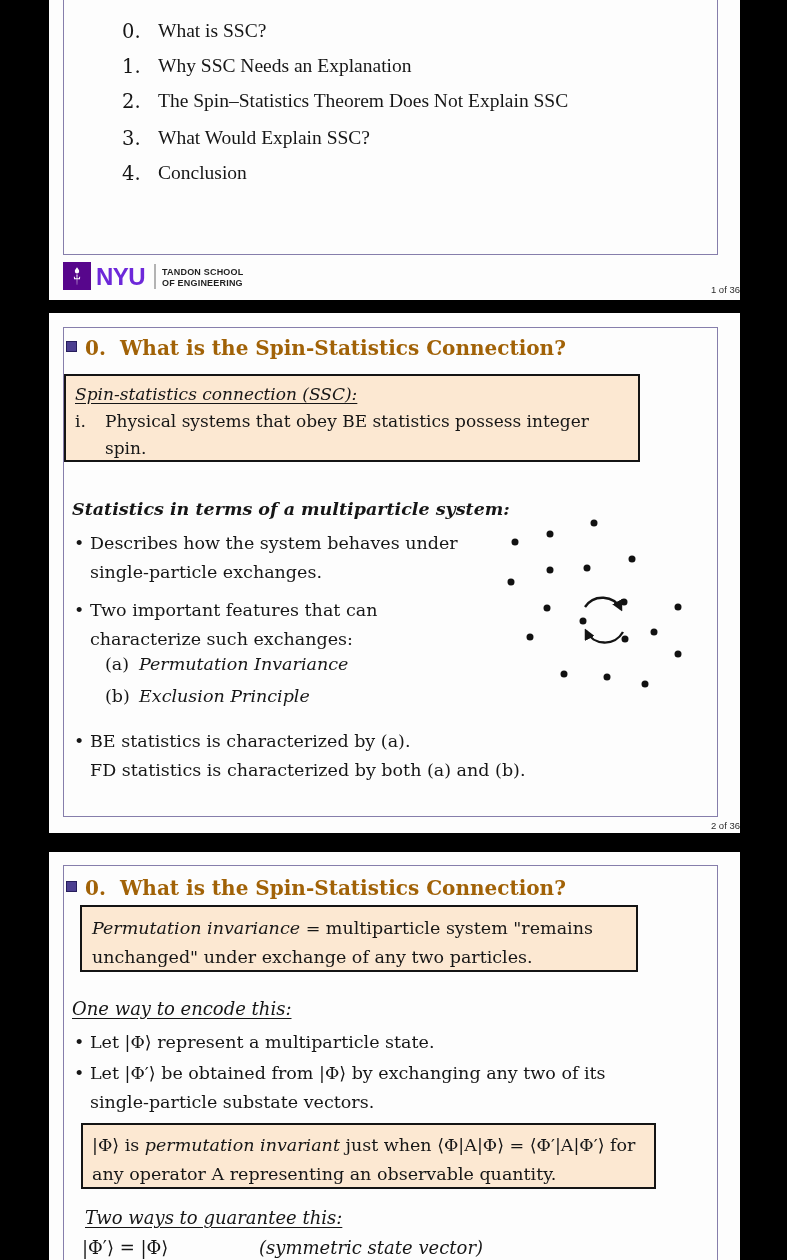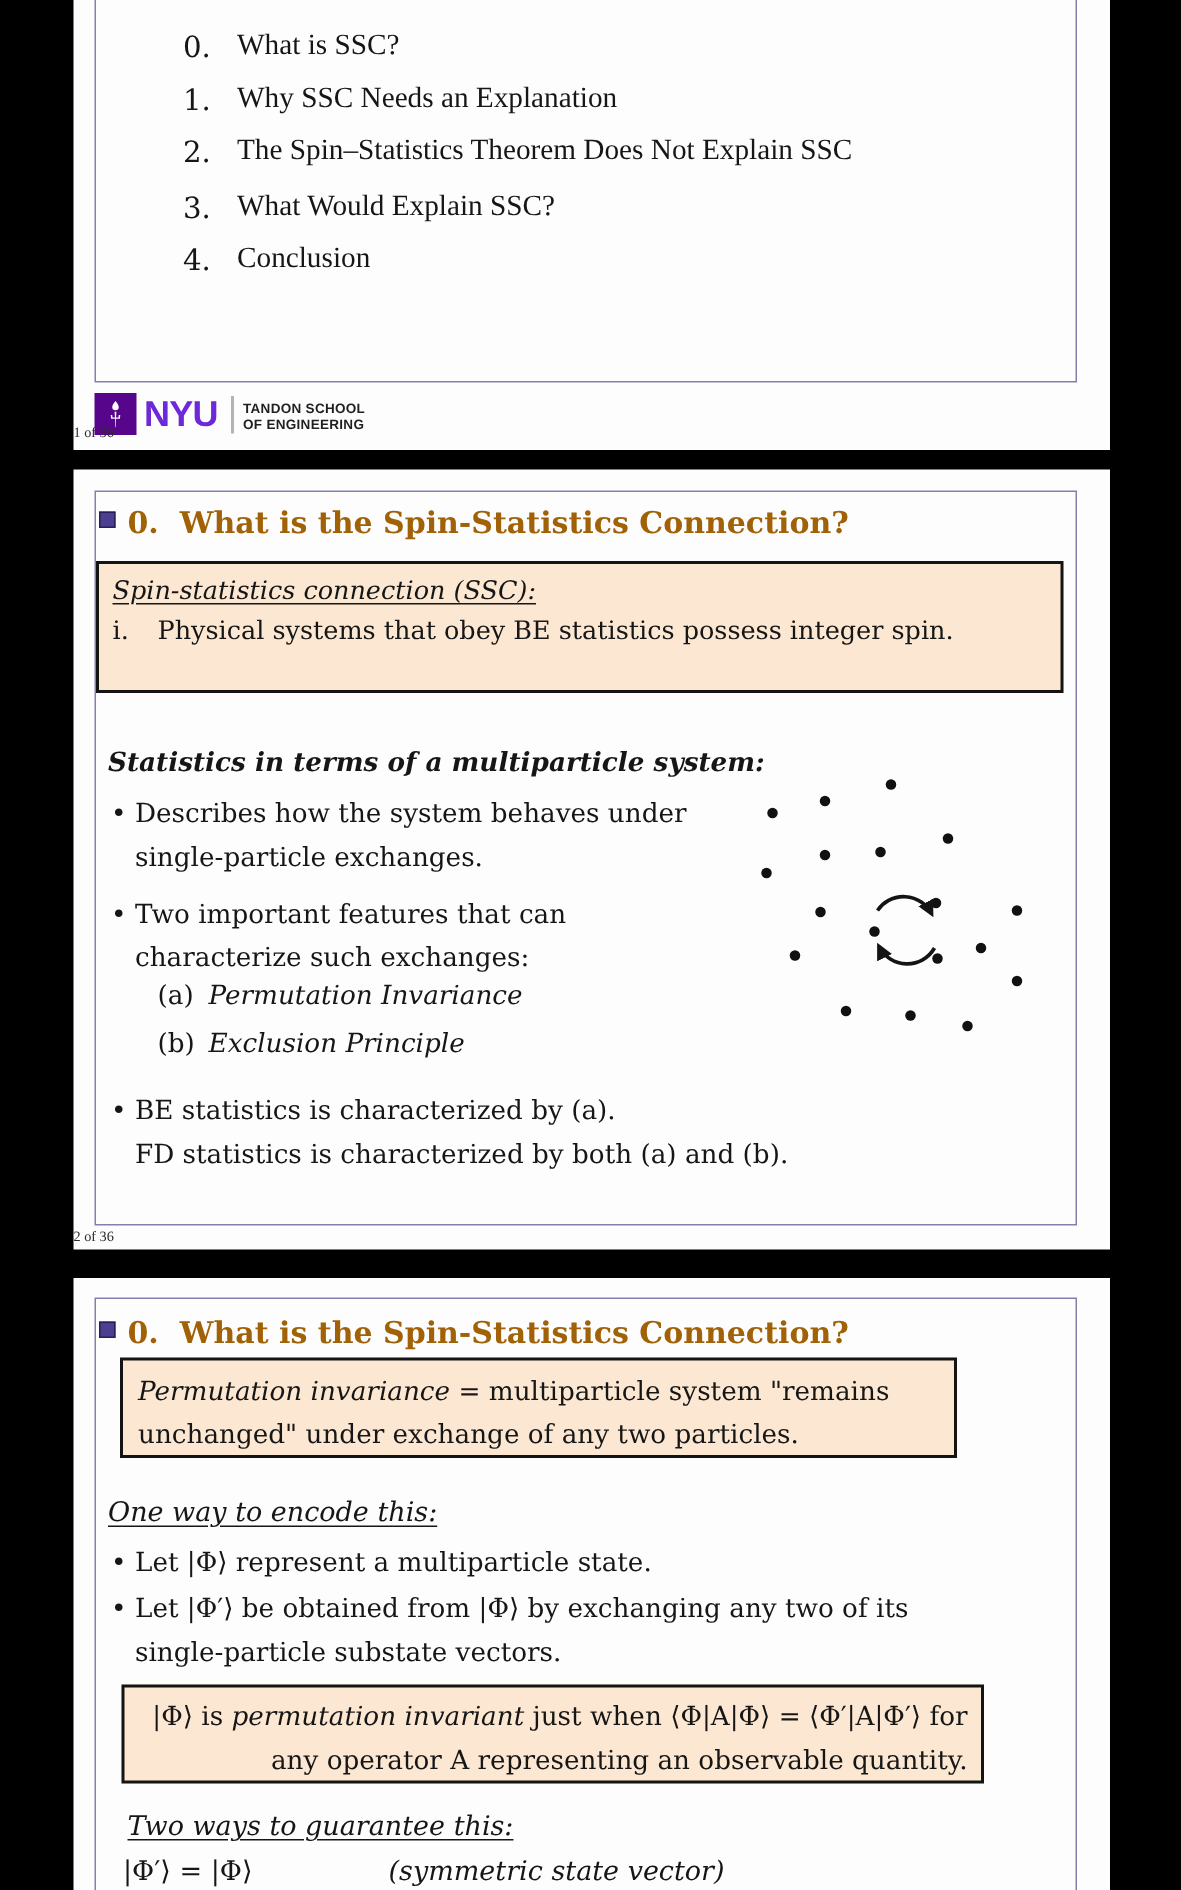--- a/index.html
+++ b/index.html
@@ -35,21 +35,21 @@
   .bold-head { position:absolute; font-weight:bold; font-size:17.5px; white-space:nowrap; }
   .bullet-block { position:absolute; font-size:17.5px; line-height:29px; }
   .bullet-block .bchar { position:absolute; left:0; }
   .bullet-block .btext { display:block; padding-left:16px; }
   .sub-item { position:absolute; font-size:17.5px; white-space:nowrap; }
   .sub-num { display:inline-block; width:34px; }
   .sub-text { font-style:italic; }
   .plainline { position:absolute; font-size:17.5px; white-space:nowrap; }
   .ital-underline-head { position:absolute; font-size:18px; font-style:italic; text-decoration:underline; text-underline-offset:3px; white-space:nowrap; }
   
-  .pagenum { position:absolute; width:100%; text-align:left; font-family:Liberation Serif, serif; font-size:9.5px; color:#2c2c2c; }
+  .pagenum { position:absolute; width:100%; text-align:right; font-family:Liberation Sans, sans-serif; font-size:9.5px; color:#2c2c2c; }
   .nyu-box { position:absolute; width:28px; height:28px; background:#57068c; display:flex; align-items:center; justify-content:center; }
   .nyu-word { position:absolute; font-family:"Liberation Sans",sans-serif; font-weight:bold; font-size:24px; letter-spacing:-0.5px; color:#6d28d9; }
   .nyu-divider { position:absolute; width:1.5px; height:25px; background:#b3b3b3; }
   .tandon { position:absolute; font-family:"Liberation Sans",sans-serif; font-weight:bold; font-size:9px; line-height:10.5px; color:#1f1f1f; letter-spacing:0.2px; white-space:nowrap; }
   
   .diagram { position:absolute; }
 </style>
 </head>
 <body>
 
@@ -93,21 +93,21 @@
 </div>
 
 <div class="page" style="top:313px; height:520px;">
   <div class="frame" style="left:14px; top:14px; width:655px; height:490px;"></div>
 
   <div class="bullet-sq" style="left:17px; top:28px;"></div>
   <div class="slide-title" style="left:36px; top:23px;">
     <span class="tnum">0.</span><span>What is the Spin-Statistics Connection?</span>
   </div>
 
-  <div class="peachbox" style="left:15px; top:61px; width:645px; height:88px;">
+  <div class="peachbox" style="left:15px; top:61px; width:576px; height:88px;">
     <div class="defbox-inner">
       <div><span class="em-underline">Spin-statistics connection (SSC):</span></div>
       <div class="def-item">
         <span class="def-num">i.</span>
         <span>Physical systems that obey BE statistics possess integer spin.</span>
       </div>
     </div>
   </div>
 
   <div class="bold-head" style="left:23px; top:186px;font-style:italic;">Statistics in terms of a multiparticle system:</div>
@@ -189,21 +189,21 @@
   <div class="bullet-block" style="left:25px; top:176px; width:620px;">
     <span class="bchar">•</span>
     <span class="btext">Let |Φ⟩ represent a multiparticle state.</span>
   </div>
   <div class="bullet-block" style="left:25px; top:207px; width:560px;">
     <span class="bchar">•</span>
     <span class="btext">Let |Φ′⟩ be obtained from |Φ⟩ by exchanging any two of its single-particle substate vectors.</span>
   </div>
 
   <div class="peachbox" style="left:32px; top:271px; width:575px; height:66px;">
-    <div style="padding:6px 9px; font-size:17.5px; line-height:29px;text-align:right;">
+    <div style="padding:6px 9px; font-size:17.5px; line-height:29px;">
       <span>|Φ⟩ is </span><i>permutation invariant</i><span> just when ⟨Φ|A|Φ⟩ = ⟨Φ′|A|Φ′⟩ for any operator A representing an observable quantity.</span>
     </div>
   </div>
 
   <div class="ital-underline-head" style="left:36px; top:355px;">Two ways to guarantee this:</div>
 
   <div class="plainline" style="left:33px; top:385px; font-size:18px;">
     <span>|Φ′⟩ = |Φ⟩</span>
     <span style="position:absolute; left:177px; font-style:italic; white-space:nowrap;">(symmetric state vector)</span>
   </div>

